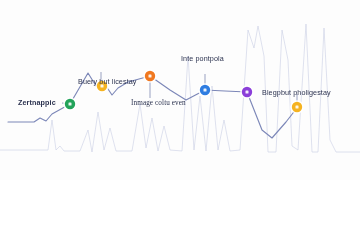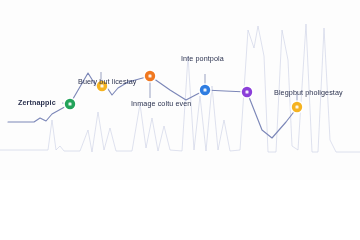--- a/index.html
+++ b/index.html
@@ -96,18 +96,18 @@
         <rect x="245.5" y="90.5" width="3" height="3" rx="0.6" fill="#ffffff" opacity="0.9"></rect>
         <circle cx="297" cy="107" r="6.800000000000001" class="marker-ring"></circle>
         <circle cx="297" cy="107" r="5.2" fill="#f5b321"></circle>
         <rect x="295.5" y="105.5" width="3" height="3" rx="0.6" fill="#ffffff" opacity="0.9"></rect>
       </g>
   </svg>
 
   <div id="labels-layer">
       <div class="label" style="left: 18px; top: 98px; color: rgb(44, 51, 80); font-weight: bold;">Zertnappic</div>
       <div class="label" style="left: 78px; top: 69px; color: rgb(44, 51, 80); margin-top: 8px;">Buery but licestay</div>
-      <div class="label" style="left: 131px; top: 99px; color: rgb(44, 51, 80);">Inmage coltu even</div>
+      <div class="label" style="left: 131px; top: 99px; color: rgb(44, 51, 80); font-family: Liberation Serif, serif;">Inmage coltu even</div>
       <div class="label" style="left: 181px; top: 54px; color: rgb(44, 51, 80);">Inte pontpola</div>
-      <div class="label" style="left: 274px; top: 88px; color: rgb(44, 51, 80);">Blegpbut pholigestay</div>
+      <div class="label" style="left: 262px; top: 88px; color: rgb(44, 51, 80);">Blegpbut pholigestay</div>
     </div>
 
 </div>
 
 </body></html>

